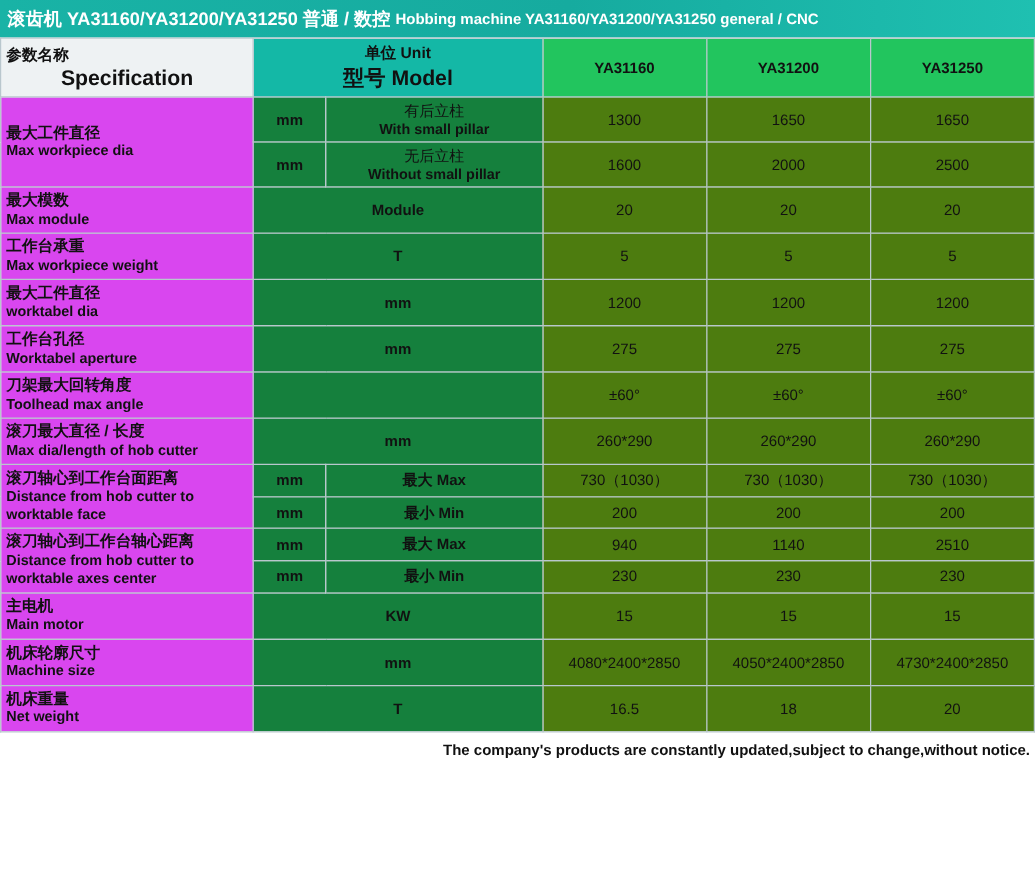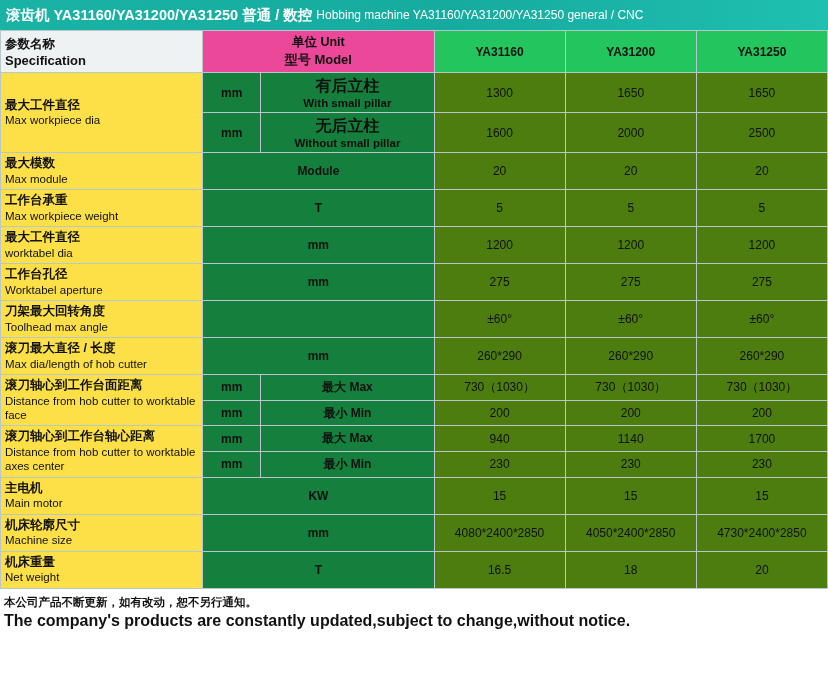--- a/index.html
+++ b/index.html
@@ -33,21 +33,21 @@
   }
   .banner .cn {
     color: #ffffff;
     font-size: 14.5px;
     font-weight: bold;
     letter-spacing: 0px;
   }
   .banner .en {
     color: #ffffff;
     font-size: 12px;
-    font-weight: normal;
+    font-weight: bold;
     margin-left: 4px;
   }
   
   table.spec {
     border-collapse: collapse;
     width: 828px;
     table-layout: fixed;
   }
   table.spec td {
     border: 1px solid #b9c7cd;
@@ -55,100 +55,102 @@
     padding: 3px 4px;
     box-sizing: border-box;
     vertical-align: middle;
   }
   .c-spec { width: 202px; }
   .c-unit1 { width: 58px; }
   .c-unit2 { width: 173px; }
   .c-model { width: 131px; }
 
   .hdr {
-    background: #ec4899;
+    background: #14b8a6;
     font-weight: bold;
     text-align: center;
   }
   .hdr-left {
     background: #eef2f3;
     font-weight: bold;
     text-align: left;
     padding-left: 6px;
   }
   .rowlabel {
-    background: #fde047;
+    background: #d946ef;
     text-align: left;
     padding-left: 6px;
     line-height: 1.25;
   }
   .rowlabel .cn {
     font-size: 12.5px;
     font-weight: bold;
     display: block;
     color: #111;
   }
   .rowlabel .en {
     font-size: 11.5px;
-    font-weight: normal;
+    font-weight: bold;
     display: block;
     color: #111;
   }
   .unitcell {
     background: #15803d;
     text-align: center;
     font-size: 12px;
     font-weight: bold;
   }
   .unitcell .cn {
     display: block;
-    font-size: 16px;
-    font-weight: bold;
+    font-size: 12px;
+    font-weight: normal;
   }
   .unitcell .en {
     display: block;
     font-size: 11.5px;
     font-weight: bold;
   }
   .val {
     text-align: center;
     font-size: 12.5px;
     background: #4d7c0f;
     font-weight: normal;
   }
   .hdr .cn, .hdr-left .cn {
     display: block;
     font-size: 12.5px;
   }
   .hdr .en, .hdr-left .en {
     display: block;
-    font-size: 13px;
+    font-size: 17px;
+    text-align: center;
   }
   .modelname {
     text-align: center;
     font-size: 13px;
     font-weight: bold;
     background: #22c55e;
   }
   
   .footer {
     padding: 6px 4px 0 4px;
     line-height: 1.35;
   }
   .footer .cn {
     display: block;
     font-size: 11.5px;
     font-weight: bold;
     color: #111;
   }
   .footer .en {
     display: block;
-    font-size: 16px;
+    font-size: 12px;
     font-weight: bold;
     color: #111;
+    text-align: right;
   }
 </style>
 </head>
 <body>
 
 <div class="page">
 
   <div class="banner">
     <span class="cn">滚齿机 YA31160/YA31200/YA31250 普通 / 数控</span>
     <span class="en">Hobbing machine YA31160/YA31200/YA31250 general / CNC</span>
@@ -291,21 +293,21 @@
 
       <tr>
         <td class="rowlabel" rowspan="2">
           <span class="cn">滚刀轴心到工作台轴心距离</span>
           <span class="en">Distance from hob cutter to worktable axes center</span>
         </td>
         <td class="unitcell">mm</td>
         <td class="unitcell">最大 Max</td>
         <td class="val">940</td>
         <td class="val">1140</td>
-        <td class="val">1700</td>
+        <td class="val">2510</td>
       </tr>
       <tr>
         <td class="unitcell">mm</td>
         <td class="unitcell">最小 Min</td>
         <td class="val">230</td>
         <td class="val">230</td>
         <td class="val">230</td>
       </tr>
 
       <tr>
@@ -337,17 +339,16 @@
         </td>
         <td class="unitcell" colspan="2">T</td>
         <td class="val">16.5</td>
         <td class="val">18</td>
         <td class="val">20</td>
       </tr>
     </tbody>
   </table>
 
   <div class="footer">
-    <span class="cn">本公司产品不断更新，如有改动，恕不另行通知。</span>
     <span class="en">The company's products are constantly updated,subject to change,without notice.</span>
   </div>
 
 </div>
 
 </body></html>

